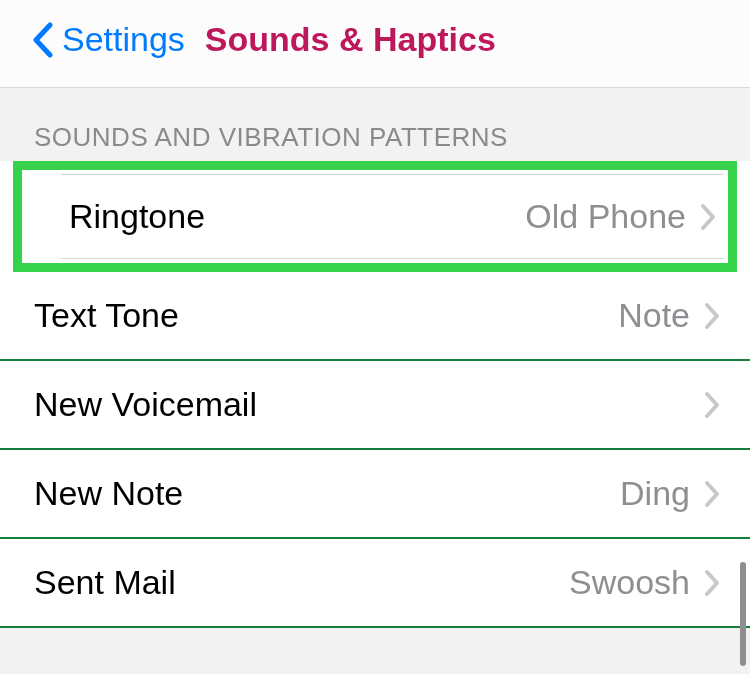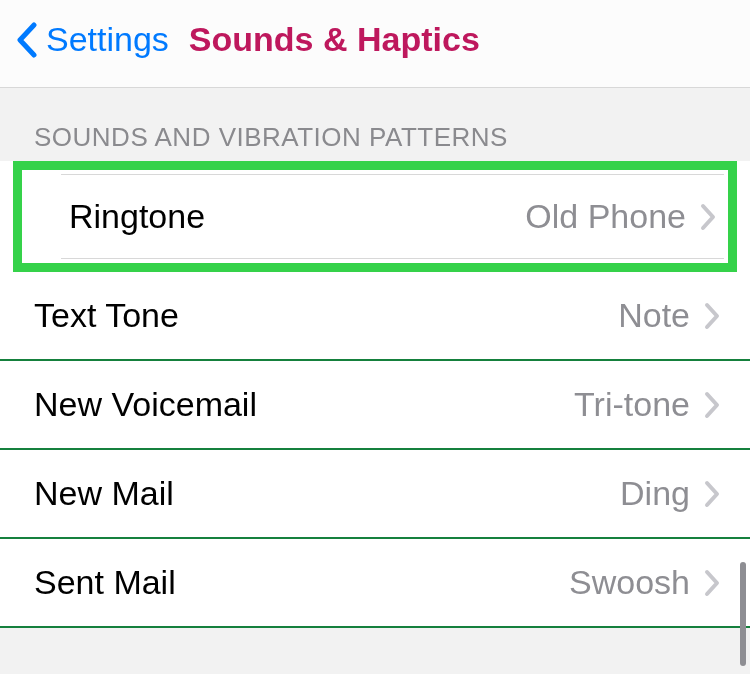--- a/index.html
+++ b/index.html
@@ -11,21 +11,21 @@
     body {
       width: 750px;
       height: 674px;
       background: #f2f2f2;
       overflow: hidden;
     }
     .header {
       display: flex;
       align-items: center;
       background: #fcfcfc;
-      padding: 20px 16px 28px 16px;
+      padding: 20px 16px 28px 32px;
       border-bottom: 1px solid #d8d8d8;
     }
     .back-button {
       display: flex;
       align-items: center;
       color: #007aff;
       font-size: 34px;
       cursor: pointer;
       font-weight: 400;
     }
@@ -142,31 +142,30 @@
         <svg width="16" height="28" viewBox="0 0 16 28">
           <polyline points="3,3 13,14 3,25" fill="none" stroke="#c7c7cc" stroke-width="4" stroke-linecap="round" stroke-linejoin="round"></polyline>
         </svg>
       </span>
     </div>
   </div>
 
   <div class="list-item">
     <span class="item-label">New Voicemail</span>
     <div class="item-right">
-      <span class="item-value">Tri-tone</span>
       <span class="chevron">
         <svg width="16" height="28" viewBox="0 0 16 28">
           <polyline points="3,3 13,14 3,25" fill="none" stroke="#c7c7cc" stroke-width="4" stroke-linecap="round" stroke-linejoin="round"></polyline>
         </svg>
       </span>
     </div>
   </div>
 
   <div class="list-item">
-    <span class="item-label">New Mail</span>
+    <span class="item-label">New Note</span>
     <div class="item-right">
       <span class="item-value">Ding</span>
       <span class="chevron">
         <svg width="16" height="28" viewBox="0 0 16 28">
           <polyline points="3,3 13,14 3,25" fill="none" stroke="#c7c7cc" stroke-width="4" stroke-linecap="round" stroke-linejoin="round"></polyline>
         </svg>
       </span>
     </div>
   </div>
 

